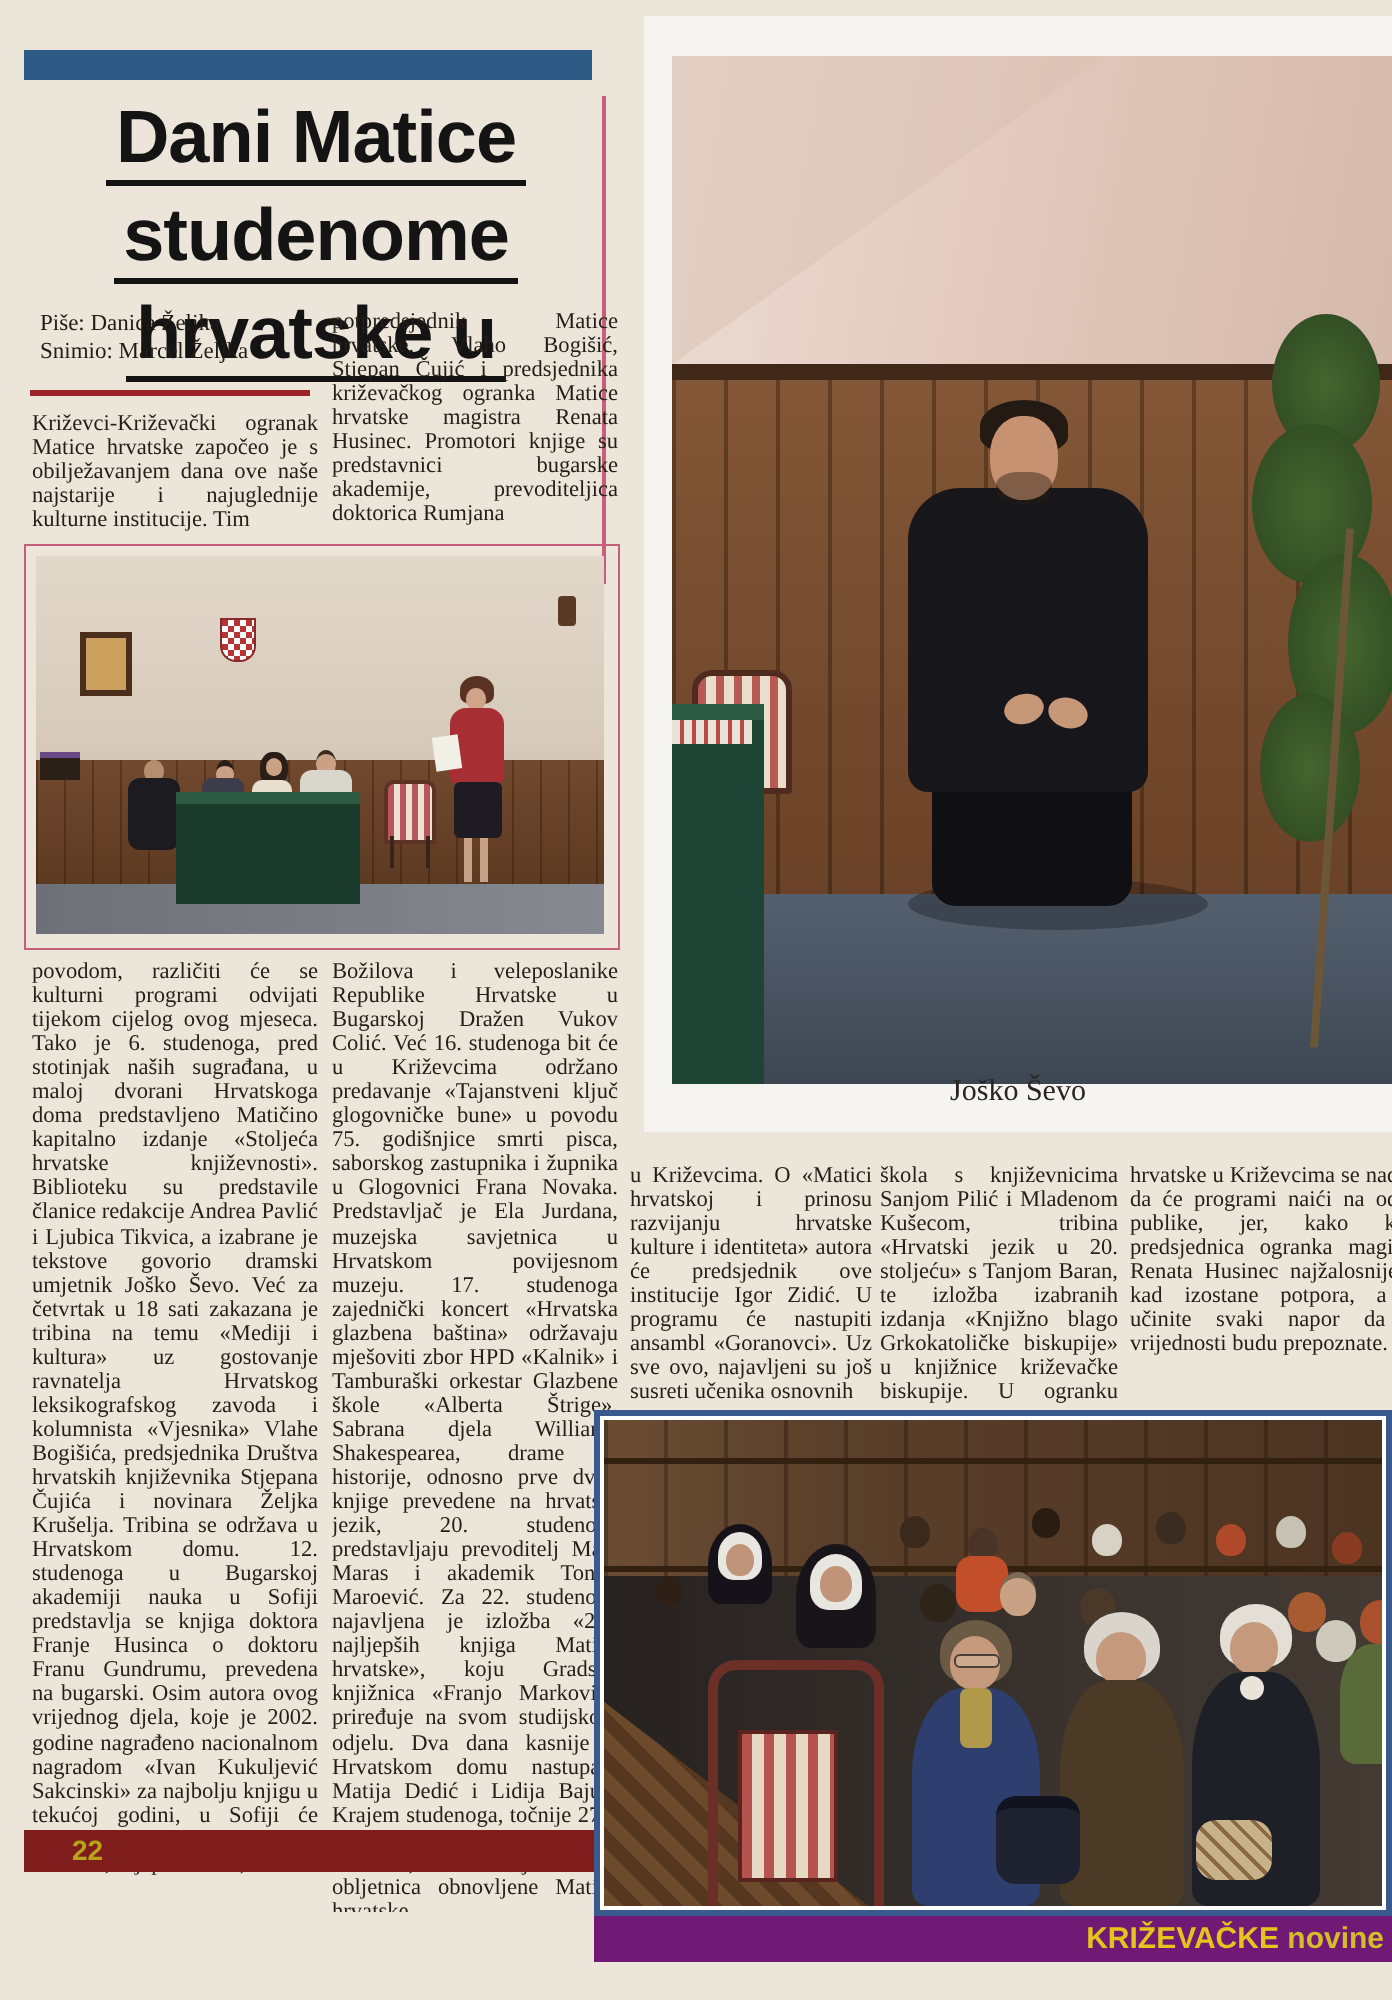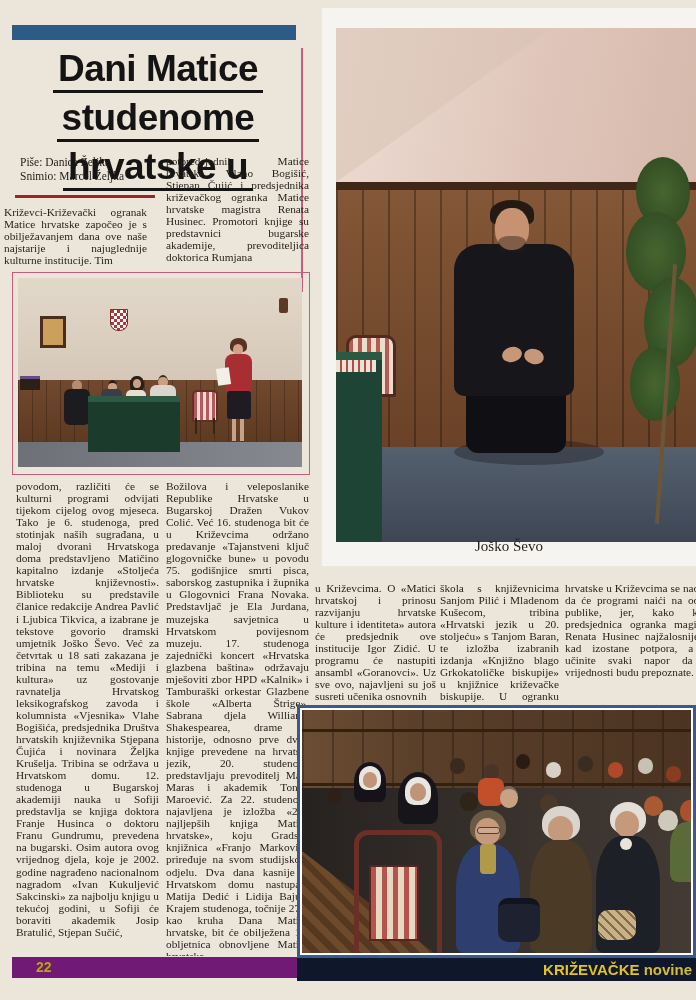--- a/index.html
+++ b/index.html
@@ -12,21 +12,21 @@
   .headline{left:12px;top:44px;width:292px;text-align:center;
             font-family:"Liberation Sans",sans-serif;font-weight:700;
             font-size:37px;line-height:49px;color:#141414;letter-spacing:-0.5px;}
   .headline span{border-bottom:3px solid #141414;padding:0 5px 1px 5px;}
   .byline{left:20px;top:156px;width:150px;font-size:11.5px;line-height:13.5px;}
   .redrule{left:15px;top:195px;width:140px;height:3px;background:#9c2428;}
   .pinkrule-v{left:301px;top:48px;width:2px;height:244px;background:#c4607e;}
 
   
   .col{font-size:11.3px;line-height:12.05px;text-align:justify;color:#241e18;}
-  .col-introA{left:4px;top:206px;width:143px;height:64px;overflow:hidden;}
+  .col-introA{left:16px;top:206px;width:143px;height:64px;overflow:hidden;}
   .col-introB{left:166px;top:155px;width:143px;height:115px;overflow:hidden;}
   .col1{left:16px;top:480px;width:143px;height:476px;overflow:hidden;}
   .col2{left:166px;top:480px;width:143px;height:476px;overflow:hidden;}
   .col3{left:315px;top:582px;width:121px;height:121px;overflow:hidden;}
   .col4{left:440px;top:582px;width:119px;height:121px;overflow:hidden;}
   .col5{left:565px;top:582px;width:148px;height:132px;overflow:hidden;}
 
   
   .lframe{left:12px;top:272px;width:296px;height:201px;border:1px solid #c4607e;}
   .lphoto{position:absolute;left:5px;top:5px;width:284px;height:189px;overflow:hidden;background:#d9cdbd;}
@@ -46,21 +46,21 @@
   .head{position:absolute;border-radius:50% 50% 46% 46%;}
   .lp-table{position:absolute;left:70px;top:118px;width:92px;height:56px;
             background:linear-gradient(#2c5a42 0 6px,#1b3c2c 6px);}
   .lp-chair{position:absolute;left:174px;top:112px;width:22px;height:28px;
             background:repeating-linear-gradient(90deg,#b8555e 0 3px,#ece2d2 3px 6px);
             border:2px solid #5c3322;border-radius:5px 5px 0 0;}
   .lp-chairlegs{position:absolute;left:177px;top:140px;width:16px;height:16px;
             border-left:2px solid #3a241a;border-right:2px solid #3a241a;}
   .lp-shelf{position:absolute;left:2px;top:98px;width:20px;height:11px;background:#2a2018;
             border-top:3px solid #6a4a86;}
-  .lfoot-bar{left:12px;top:957px;width:285px;height:21px;background:#701a75;
+  .lfoot-bar{left:12px;top:915px;width:285px;height:21px;background:#7f1d1d;
              color:#b8a418;font-family:"Liberation Sans",sans-serif;font-weight:700;
              font-size:14px;line-height:21px;padding-left:24px;box-sizing:border-box;}
 
   
   .rprint{left:322px;top:8px;width:374px;height:558px;background:#f6f4f0;}
   .rphoto{position:absolute;left:14px;top:20px;width:360px;height:514px;overflow:hidden;background:#7b5134;}
   .rp-ceiling{position:absolute;left:0;top:0;width:100%;height:30%;
               background:linear-gradient(100deg,#ecdcd3,#e0c6ba 55%,#d5b9ab);}
   .rp-crease{position:absolute;left:0;top:0;width:60%;height:30%;
              background:#d9c2b5;clip-path:polygon(0 100%,100% 0,0 0);opacity:.55;}
@@ -102,21 +102,21 @@
            background:linear-gradient(90deg,#262220,#3a332e 60%,#433a33);}
   .bp-floor{position:absolute;left:0;top:40%;width:34%;height:60%;
             background:repeating-linear-gradient(45deg,#6e4a2c 0 7px,#55381f 7px 14px);
             clip-path:polygon(0 30%,100% 100%,0 100%);}
   .bp-chair{position:absolute;left:52px;bottom:0;width:78px;height:118px;
             border:5px solid #6b2f28;border-bottom:none;border-radius:14px 14px 0 0;}
   .bp-seat{position:absolute;left:10px;top:30px;width:46px;height:72px;
            background:repeating-linear-gradient(90deg,#b5544e 0 5px,#e5d9c2 5px 11px);border:2px solid #5a241e;}
   .torso{position:absolute;border-radius:40% 40% 8px 8px;}
   .bag{position:absolute;background:#1e2230;border-radius:10px;}
-  .rfoot-bar{left:297px;top:958px;width:399px;height:23px;background:#0f172a;
+  .rfoot-bar{left:297px;top:958px;width:399px;height:23px;background:#701a75;
              color:#e3c31c;font-family:"Liberation Sans",sans-serif;font-weight:700;
              font-size:15px;line-height:23px;text-align:right;padding-right:4px;box-sizing:border-box;}
   .rfoot-bar .reg{font-weight:700;color:#d4bc2a;}
 </style>
 </head>
 <body>
 
 <div class="page">
 
   <div class="abs topbar"></div>

